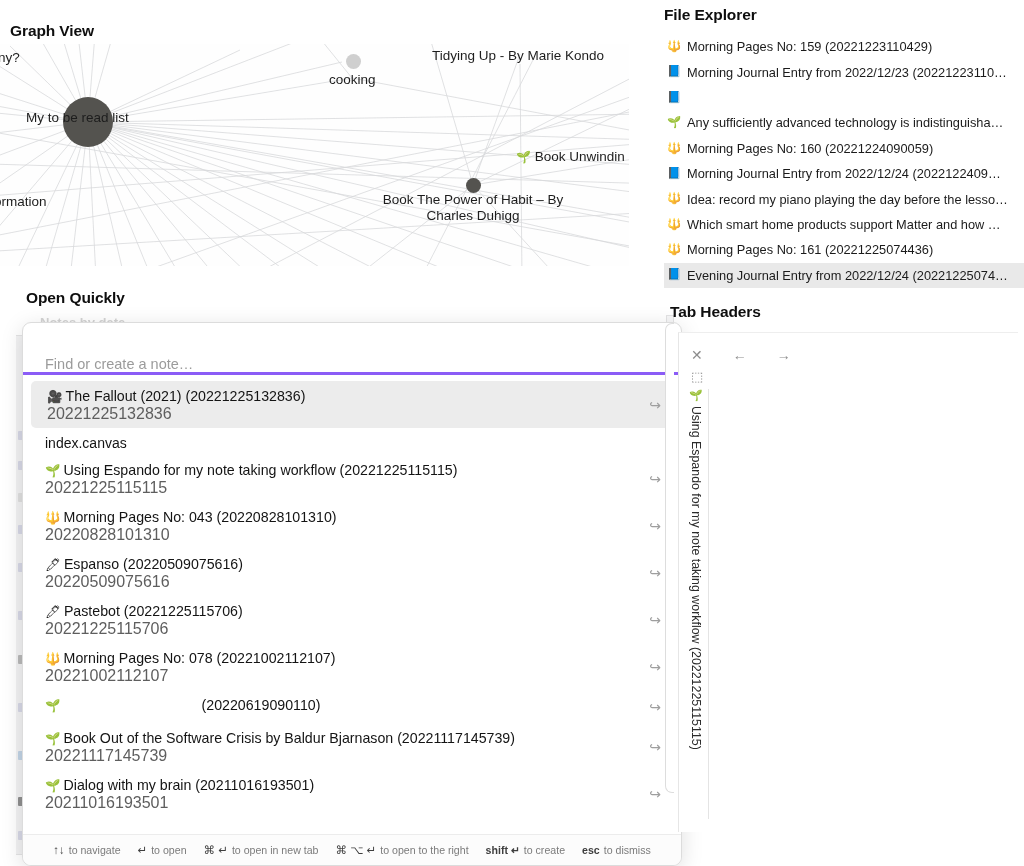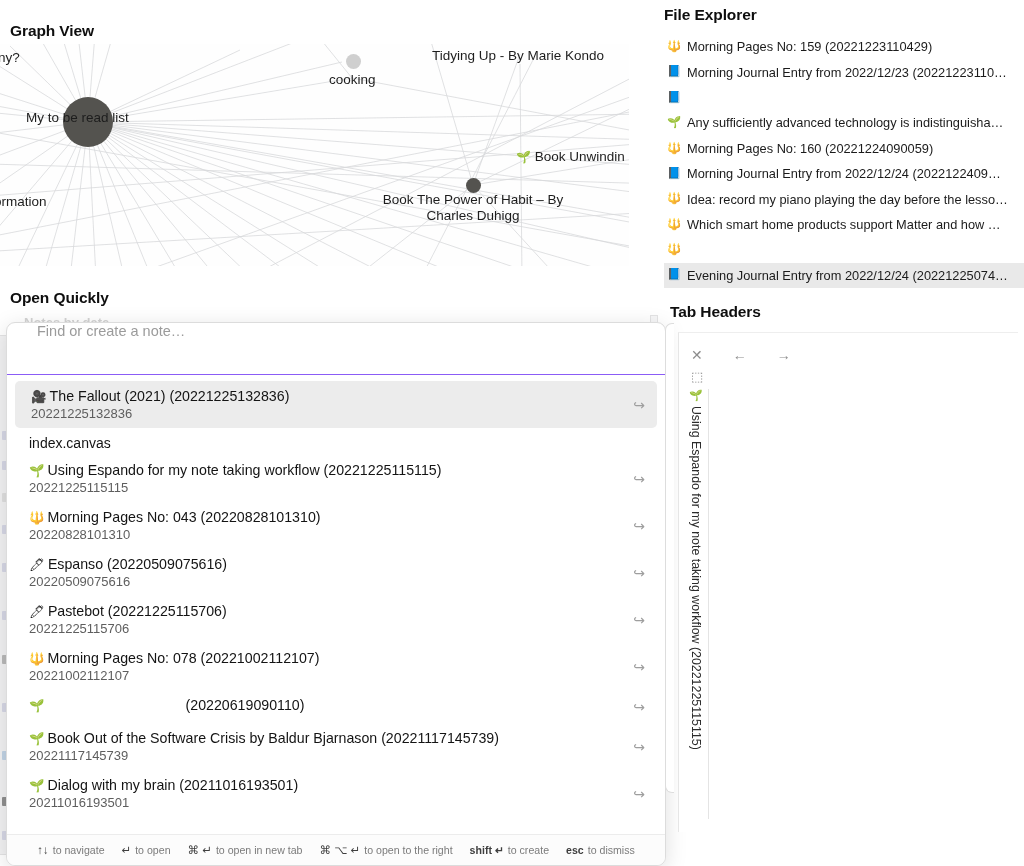--- a/index.html
+++ b/index.html
@@ -42,21 +42,21 @@
   .fe-row {
     display: flex; align-items: center; height: 25.4px;
     padding: 0 4px 0 3px; font-size: 12.8px; color: #1b1b1b;
     white-space: nowrap; overflow: hidden;
   }
   .fe-row.selected { background: #e9e9e9; }
   .fe-icon { width: 16px; flex: 0 0 16px; font-size: 11.5px; text-align: center; margin-right: 4px; line-height: 1; }
   .fe-label { overflow: hidden; text-overflow: ellipsis; }
 
   
-  #open-quickly { position: absolute; left: 0; top: 283px; width: 670px; height: 583px; }
+  #open-quickly { position: absolute; left: 16px; top: 283px; width: 670px; height: 583px; }
   #open-quickly .panel-title { position: absolute; left: 10px; top: 6px; }
 
   .oq-backdrop {
     position: absolute; left: 0; top: 28px; width: 668px; height: 555px;
     background: #ffffff; overflow: hidden;
   }
   .bg-ghost {
     position: absolute; font-size: 13px; color: #b9b9b9;
     white-space: nowrap; opacity: .62; font-weight: bold;
   }
@@ -65,42 +65,42 @@
   }
   .bg-fleck { position: absolute; width: 5px; height: 9px; border-radius: 1px; opacity: .5; }
 
   .oq-modal {
     position: absolute; left: 6px; top: 39px; width: 660px; height: 544px;
     background: #ffffff; border: 1px solid #dcdcdc; border-radius: 9px;
     box-shadow: 0 5px 22px rgba(0,0,0,.13);
     overflow: hidden; display: flex; flex-direction: column;
   }
   .oq-search {
-    height: 52px; flex: 0 0 52px; display: flex; align-items: flex-start;
-    padding: 0 30px; border-bottom: 1px solid #8b5cf6;
+    height: 52px; flex: 0 0 52px; display: flex; align-items: flex-end;
+    padding: 0 22px; border-bottom: 3px solid #8b5cf6;
   }
   .oq-search-input {
     width: 100%; border: 0; outline: 0; background: transparent;
     font-family: "Liberation Sans", sans-serif; font-size: 14.5px; color: #2a2a2a;
   }
   .oq-search-input::placeholder { color: #9b9b9b; }
 
   .oq-results { flex: 1 1 auto; overflow: hidden; padding: 6px 0 0 0; }
   .oq-item {
     position: relative; margin: 0 8px; border-radius: 5px;
     padding: 6px 34px 7px 14px; min-height: 33px;
   }
   .oq-item.selected { background: #ececec; padding-left: 16px; }
   .oq-title {
     font-size: 14.2px; color: #141414; line-height: 19px;
     white-space: nowrap; overflow: hidden;
   }
   .oq-title .em { margin-right: 3px; font-size: 12.5px; }
   .oq-sub {
-    font-size: 13px; color: #5e5e5e; line-height: 14px; margin-top: 0px;
+    font-size: 16px; color: #5e5e5e; line-height: 14px; margin-top: 0px;
     font-family: "Liberation Sans", sans-serif;
   }
   .oq-enter {
     position: absolute; right: 12px; top: 50%; transform: translateY(-50%);
     font-size: 14px; color: #9e9e9e;
   }
   .oq-item.plain .oq-title { font-size: 14px; }
 
   .oq-footer {
     flex: 0 0 31px; height: 31px; display: flex; align-items: center;
@@ -260,20 +260,21 @@
       <div class="fe-row">
         <span class="fe-icon">🔱</span>
         <span class="fe-label">Idea: record my piano playing the day before the lesso…</span>
       </div>
       <div class="fe-row">
         <span class="fe-icon">🔱</span>
         <span class="fe-label">Which smart home products support Matter and how …</span>
       </div>
       <div class="fe-row">
         <span class="fe-icon">🔱</span>
+        <span class="fe-label">Morning Pages No: 161 (20221225074436)</span>
       </div>
       <div class="fe-row selected">
         <span class="fe-icon">📘</span>
         <span class="fe-label">Evening Journal Entry from 2022/12/24 (20221225074…</span>
       </div>
 
     </div>
   </section>
 
   <section id="open-quickly">

